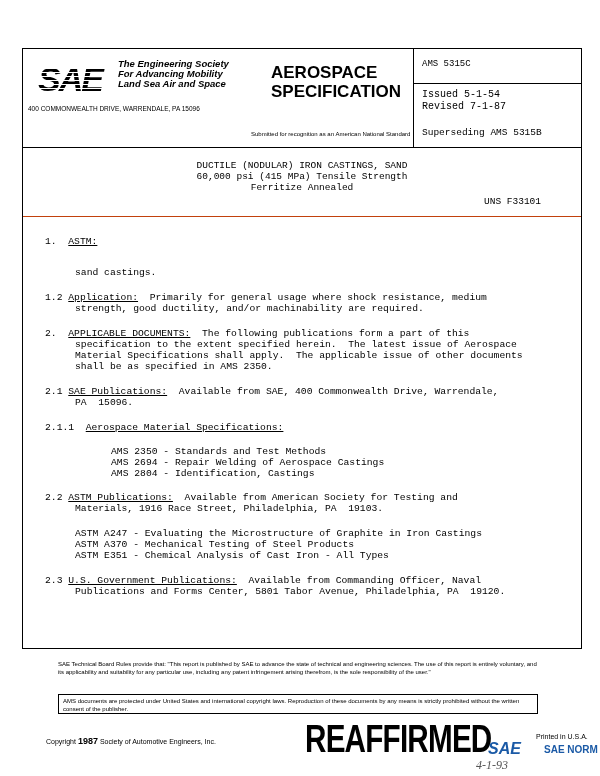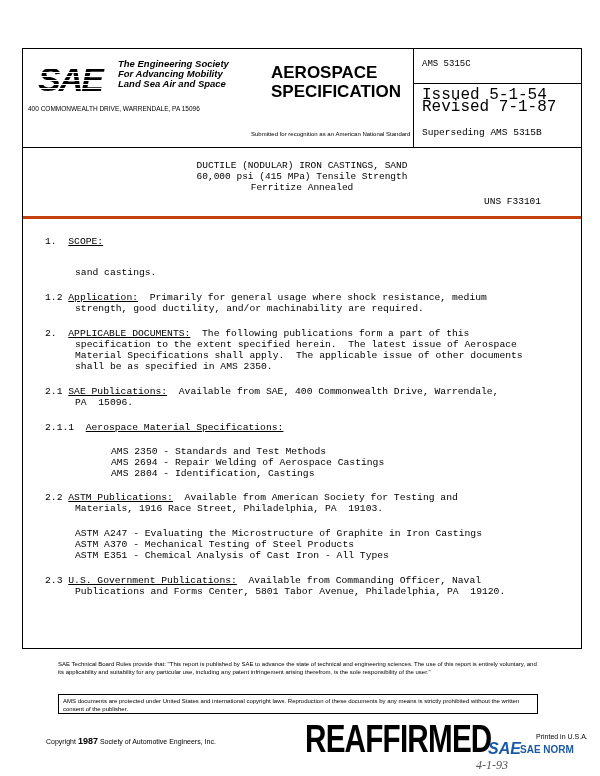--- a/index.html
+++ b/index.html
@@ -14,41 +14,41 @@
     .logo-text { position: absolute; left: 5px; top: 0; font-family: "Liberation Sans", sans-serif; font-weight: bold; font-style: italic; font-size: 34px; letter-spacing: -2px; line-height: 36px; }
     .logo-lines { position: absolute; left: 0; top: 4px; width: 82px; height: 28px;
       background: repeating-linear-gradient(to bottom, transparent 0 3px, #fff 3px 4px); }
     .society { position: absolute; left: 95px; top: 10px; font-family: "Liberation Sans", sans-serif; font-style: italic; font-weight: bold; font-size: 9.5px; line-height: 10px; }
     .address { position: absolute; left: 5px; top: 56px; font-family: "Liberation Sans", sans-serif; font-size: 6.5px; }
     .aero { position: absolute; left: 248px; top: 14px; font-family: "Liberation Sans", sans-serif; font-weight: bold; font-size: 17px; line-height: 19px; }
     .submitted { position: absolute; left: 228px; top: 82px; font-family: "Liberation Sans", sans-serif; font-size: 6px; }
     .ams-box { position: absolute; left: 0; top: 0; width: 168px; height: 34px; border-bottom: 1px solid #000; }
     .mono { font-family: "Liberation Mono", monospace; }
     .ams-num { position: absolute; left: 8px; top: 10px; font-size: 9px; }
-    .issued { position: absolute; left: 8px; top: 40px; font-size: 16px; line-height: 12px; }
+    .issued { position: absolute; left: 8px; top: 40px; font-size: 10px; line-height: 12px; }
     .superseding { position: absolute; left: 8px; top: 78px; font-size: 9.5px; }
 
     
-    .title-blk { position: absolute; left: 22px; top: 146px; width: 558px; height: 70px; border-left: 1px solid #000; border-right: 1px solid #000; border-bottom: 3px solid #c2410c; }
+    .title-blk { position: absolute; left: 22px; top: 146px; width: 558px; height: 70px; border-left: 1px solid #000; border-right: 1px solid #000; border-bottom: 1px solid #c2410c; }
     .title-lines { position: absolute; left: 0; top: 14px; width: 558px; text-align: center; font-family: "Liberation Mono", monospace; font-size: 9.5px; line-height: 11px; }
     .uns { position: absolute; right: 40px; top: 50px; font-family: "Liberation Mono", monospace; font-size: 9.5px; }
 
     
     .body { position: absolute; left: 22px; top: 216px; width: 558px; height: 432px; border-left: 1px solid #000; border-right: 1px solid #000; border-bottom: 1px solid #000; }
     .txt { position: absolute; font-family: "Liberation Mono", monospace; font-size: 9.7px; line-height: 11.5px; white-space: pre; }
     .u { text-decoration: underline; }
 
     
     .footer-note { position: absolute; left: 58px; top: 660px; width: 480px; font-family: "Liberation Sans", sans-serif; font-size: 6px; line-height: 8px; }
     .ams-protect { position: absolute; left: 58px; top: 694px; width: 480px; height: 20px; border: 1px solid #000; font-family: "Liberation Sans", sans-serif; font-size: 6px; line-height: 8px; padding: 2px 4px; box-sizing: border-box; }
     .copyright { position: absolute; left: 46px; top: 736px; font-family: "Liberation Sans", sans-serif; font-size: 7px; }
     .copyright b { font-size: 9px; }
     .reaffirmed { position: absolute; left: 305px; top: 718px; font-family: "Liberation Sans", sans-serif; font-weight: bold; font-size: 38px; letter-spacing: -1px; transform: scaleX(0.78); transform-origin: left top; }
     .printed { position: absolute; left: 536px; top: 733px; font-family: "Liberation Sans", sans-serif; font-size: 7px; }
-    .sae-norm { position: absolute; left: 520px; top: 744px; font-family: "Liberation Sans", sans-serif; font-weight: bold; font-size: 10px; color: #1b5aa6; }
+    .sae-norm { position: absolute; left: 544px; top: 744px; font-family: "Liberation Sans", sans-serif; font-weight: bold; font-size: 10px; color: #1b5aa6; }
     .sae-mini { position: absolute; left: 488px; top: 740px; font-family: "Liberation Sans", sans-serif; font-weight: bold; font-style: italic; font-size: 16px; color: #1b5aa6; }
     .hand-date { position: absolute; left: 476px; top: 758px; font-family: "Liberation Serif", serif; font-style: italic; font-size: 12px; color: #555; }
   </style>
 </head>
 <body>
 
 <div class="page">
 
   <div class="hdr">
     <div class="hdr-left">
@@ -84,21 +84,21 @@
     <div class="title-lines">
       <div>DUCTILE (NODULAR) IRON CASTINGS, SAND</div>
       <div>60,000 psi (415 MPa) Tensile Strength</div>
       <div>Ferritize Annealed</div>
     </div>
     <div class="uns">UNS F33101</div>
   </div>
 
   <div class="body">
 
-    <div class="txt" style="left:22px;top:20px;"><span>1.</span>  <span class="u">SCOPE:</span></div>
+    <div class="txt" style="left:22px;top:20px;"><span>1.</span>  <span class="u">ASTM:</span></div>
 
     <div class="txt" style="left:52px;top:51px;">sand castings.</div>
 
     <div class="txt" style="left:22px;top:76px;"><span>1.2</span> <span class="u">Application:</span><span>  Primarily for general usage where shock resistance, medium</span></div>
     <div class="txt" style="left:52px;top:87px;">strength, good ductility, and/or machinability are required.</div>
 
     <div class="txt" style="left:22px;top:112px;"><span>2.</span>  <span class="u">APPLICABLE DOCUMENTS:</span><span>  The following publications form a part of this</span></div>
     <div class="txt" style="left:52px;top:123px;">specification to the extent specified herein.  The latest issue of Aerospace</div>
     <div class="txt" style="left:52px;top:134px;">Material Specifications shall apply.  The applicable issue of other documents</div>
     <div class="txt" style="left:52px;top:145px;">shall be as specified in AMS 2350.</div>

